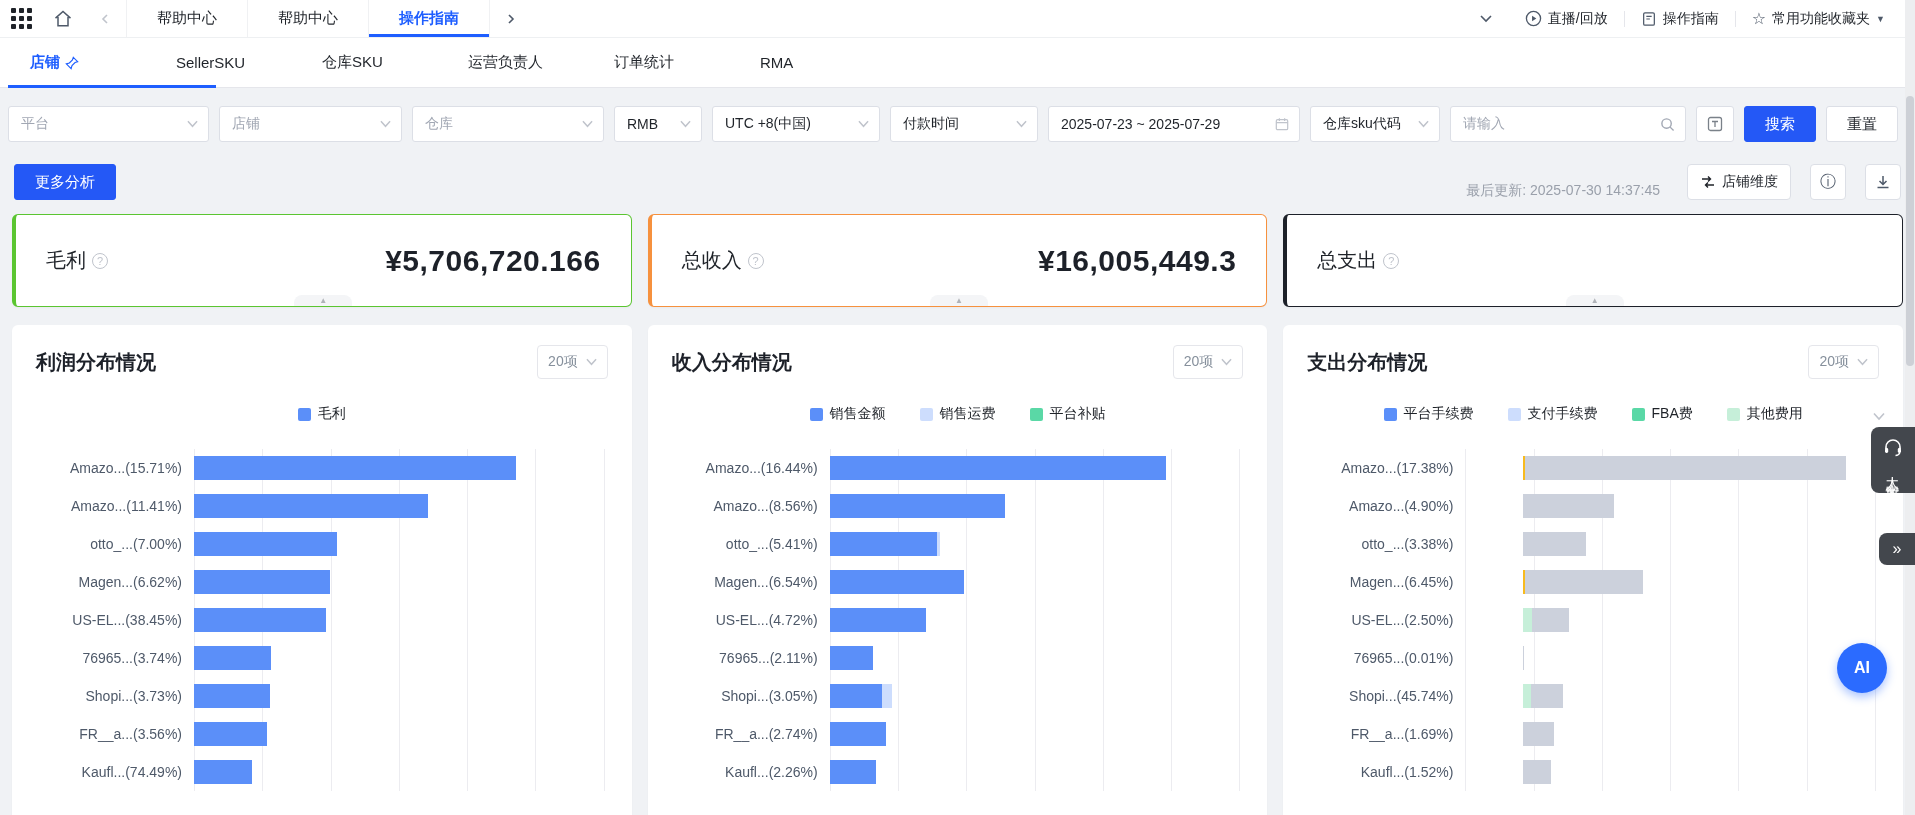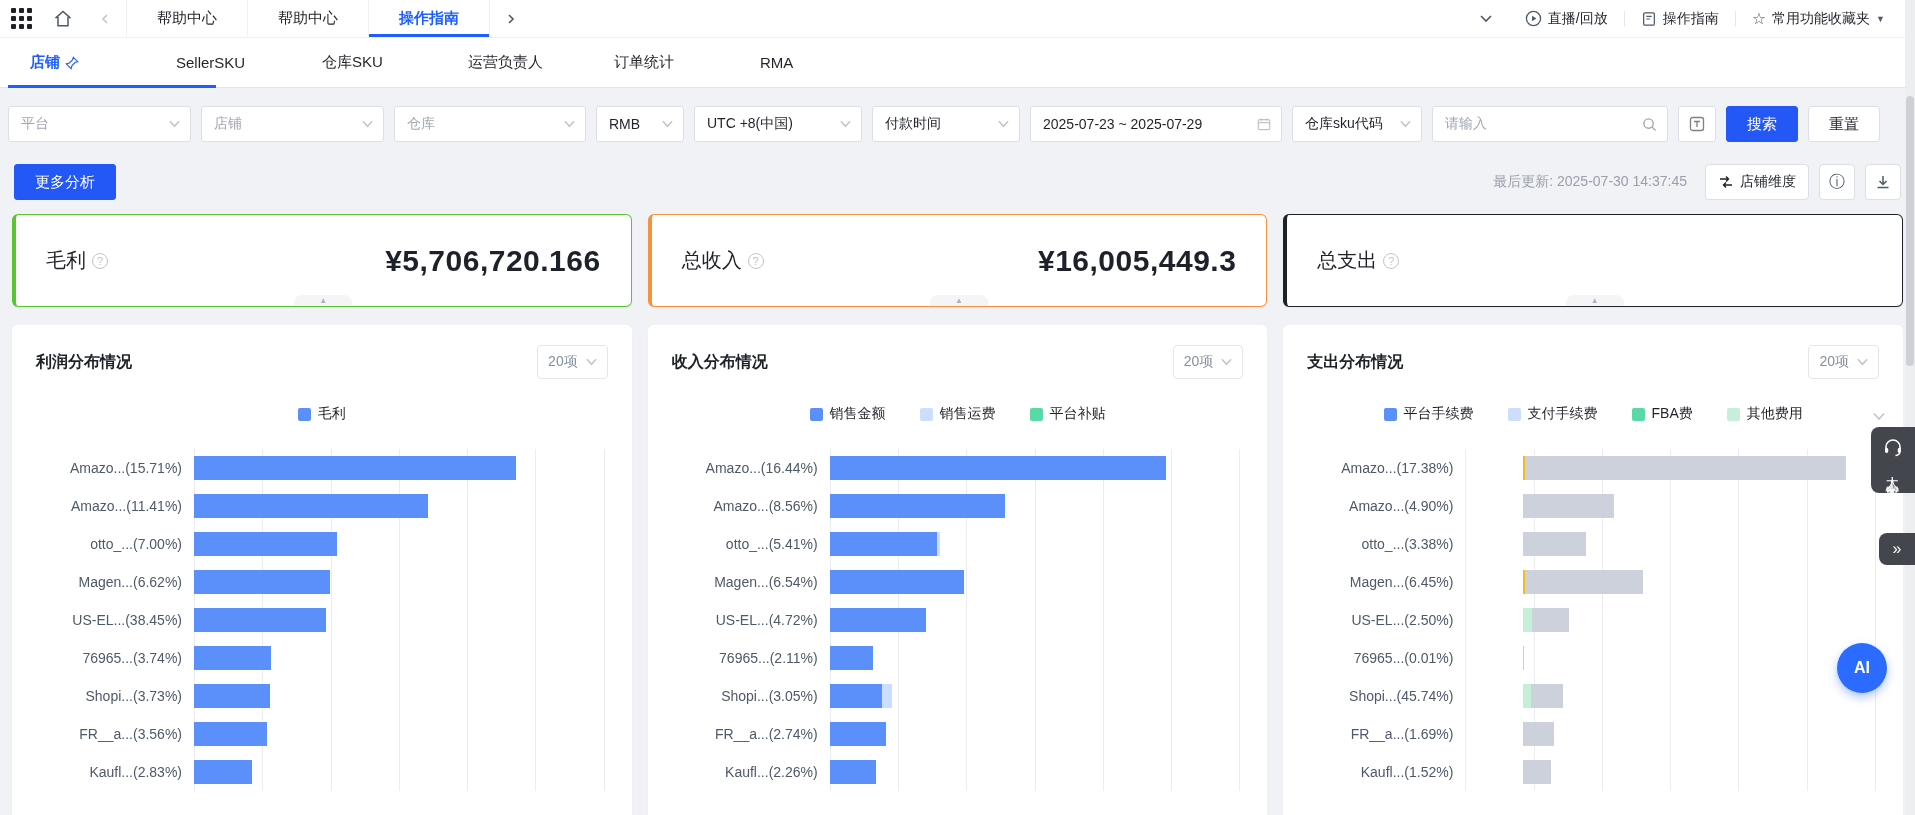--- a/index.html
+++ b/index.html
@@ -27,48 +27,48 @@
   .nav-item { width:146px; display:flex; align-items:center; gap:5px; font-size:15px; color:#1f2329; cursor:pointer; position:relative; }
   .nav-item.active { color:#1e5eff; font-weight:bold; }
   .nav-item.active::after { content:""; position:absolute; left:-22px; right:-40px; bottom:-1px; height:3px; background:#1e5eff; }
 
   
   .filters { display:flex; align-items:center; gap:10px; padding:18px 14px 0 8px; }
   .sel { height:36px; background:#fff; border:1px solid #dcdfe6; border-radius:3px; display:flex; align-items:center; padding:0 10px 0 12px; font-size:14px; cursor:pointer; }
   .sel .lbl { flex:1; }
   .ph { color:#a1a7b3; }
   .val { color:#1f2329; }
-  .w-platform{width:183px}.w-store{width:183px}.w-wh{width:192px}.w-cur{width:88px}.w-tz{width:168px}.w-tt{width:148px}.w-date{width:252px}.w-sku{width:130px}
+  .w-platform{width:201px}.w-store{width:183px}.w-wh{width:192px}.w-cur{width:88px}.w-tz{width:168px}.w-tt{width:148px}.w-date{width:252px}.w-sku{width:130px}
   .inp { width:236px; height:36px; background:#fff; border:1px solid #dcdfe6; border-radius:3px; display:flex; align-items:center; padding:0 10px 0 12px; font-size:14px; cursor:text; }
   .inp .lbl { flex:1; }
   .sq-btn { width:38px; height:36px; background:#fff; border:1px solid #dcdfe6; border-radius:3px; display:flex; align-items:center; justify-content:center; cursor:pointer; }
   .btn { height:36px; border-radius:3px; padding:0 20px; font-size:15px; display:flex; align-items:center; cursor:pointer; }
   .btn.primary { background:#2458f6; border:1px solid #2458f6; color:#fff; }
   .btn.plain { background:#fff; border:1px solid #dcdfe6; color:#1f2329; }
 
   
   .toolbar { display:flex; align-items:center; padding:22px 14px 0 14px; }
-  .toolbar .right { margin-left:auto; display:flex; align-items:center; gap:10px; }
+  .toolbar .right { margin-left:auto; display:flex; align-items:flex-end; gap:19px; }
   .last-update { color:#9aa0ab; font-size:14px; margin-right:8px; }
   .dim-btn { height:36px; background:#fff; border:1px solid #dcdfe6; border-radius:4px; display:flex; align-items:center; gap:6px; padding:0 12px; font-size:14px; cursor:pointer; }
   .tool-ic { width:36px; height:36px; background:#fff; border:1px solid #dcdfe6; border-radius:4px; display:flex; align-items:center; justify-content:center; font-size:16px; color:#4e5969; cursor:pointer; }
 
   
   .kpis { display:flex; gap:16px; padding:14px 12px 0 12px; }
   .kpi { flex:1; height:93px; background:#fff; border-radius:6px; display:flex; align-items:center; padding:0 30px; position:relative; box-shadow:0 1px 2px rgba(0,0,0,.03); }
   .kpi .label { font-size:20px; display:flex; align-items:center; gap:6px; }
   .kpi .help { width:16px; height:16px; border:1px solid #c0c4cc; border-radius:50%; color:#c0c4cc; font-size:11px; display:flex; align-items:center; justify-content:center; cursor:pointer; }
   .kpi .value { margin-left:auto; font-size:30px; font-weight:bold; color:#1d2129; letter-spacing:.5px; }
   .kpi .collapse { position:absolute; left:50%; bottom:0; transform:translateX(-50%); width:58px; height:11px; background:#f4f5f7; border-radius:8px 8px 0 0; display:flex; align-items:center; justify-content:center; font-size:8px; color:#b0b3b8; cursor:pointer; }
 
   
   .panels { display:flex; gap:16px; padding:18px 12px 0 12px; }
   .panel { flex:1; background:#fff; border-radius:6px; height:560px; padding:20px 24px 0 24px; position:relative; box-shadow:0 1px 2px rgba(0,0,0,.03); }
   .panel-head { display:flex; align-items:center; }
-  .panel-title { font-size:16px; font-weight:bold; color:#1d2129; }
+  .panel-title { font-size:20px; font-weight:bold; color:#1d2129; }
   .items-sel { margin-left:auto; height:34px; border:1px solid #e5e6eb; border-radius:4px; display:flex; align-items:center; gap:8px; padding:0 10px; font-size:14px; color:#86909c; cursor:pointer; }
   .legend { display:flex; justify-content:center; gap:34px; margin-top:26px; position:relative; }
   .legend-item { display:flex; align-items:center; gap:7px; font-size:14px; color:#1f2329; cursor:pointer; }
   .legend-item .sw { width:13px; height:13px; border-radius:2px; }
   .legend-ovf { position:absolute; right:-6px; top:2px; cursor:pointer; }
   .chart { margin:26px 4px 0 158px; position:relative; }
   .gridline { position:absolute; top:0; bottom:0; width:1px; background:#ececf0; }
   .crow { height:38px; position:relative; }
   .cat { position:absolute; right:100%; padding-right:12px; width:158px; text-align:right; font-size:14px; color:#4e5969; line-height:38px; white-space:nowrap; }
   .bar { position:absolute; top:7px; height:24px; display:flex; }
@@ -368,21 +368,21 @@
             <div class="seg" style="width: 18.65%; background: rgb(91, 143, 249);"></div>
           </div>
         </div>
         <div class="crow">
           <div class="cat">FR__a...(3.56%)</div>
           <div class="bar" style="left: 0%; width: 100%;">
             <div class="seg" style="width: 17.8%; background: rgb(91, 143, 249);"></div>
           </div>
         </div>
         <div class="crow">
-          <div class="cat">Kaufl...(2.83%)</div>
+          <div class="cat">Kaufl...(74.49%)</div>
           <div class="bar" style="left: 0%; width: 100%;">
             <div class="seg" style="width: 14.15%; background: rgb(91, 143, 249);"></div>
           </div>
         </div>
       </div>
   </div>
   <div class="panel">
     <div class="panel-head">
       <span class="panel-title">收入分布情况</span>
       <div class="items-sel">

